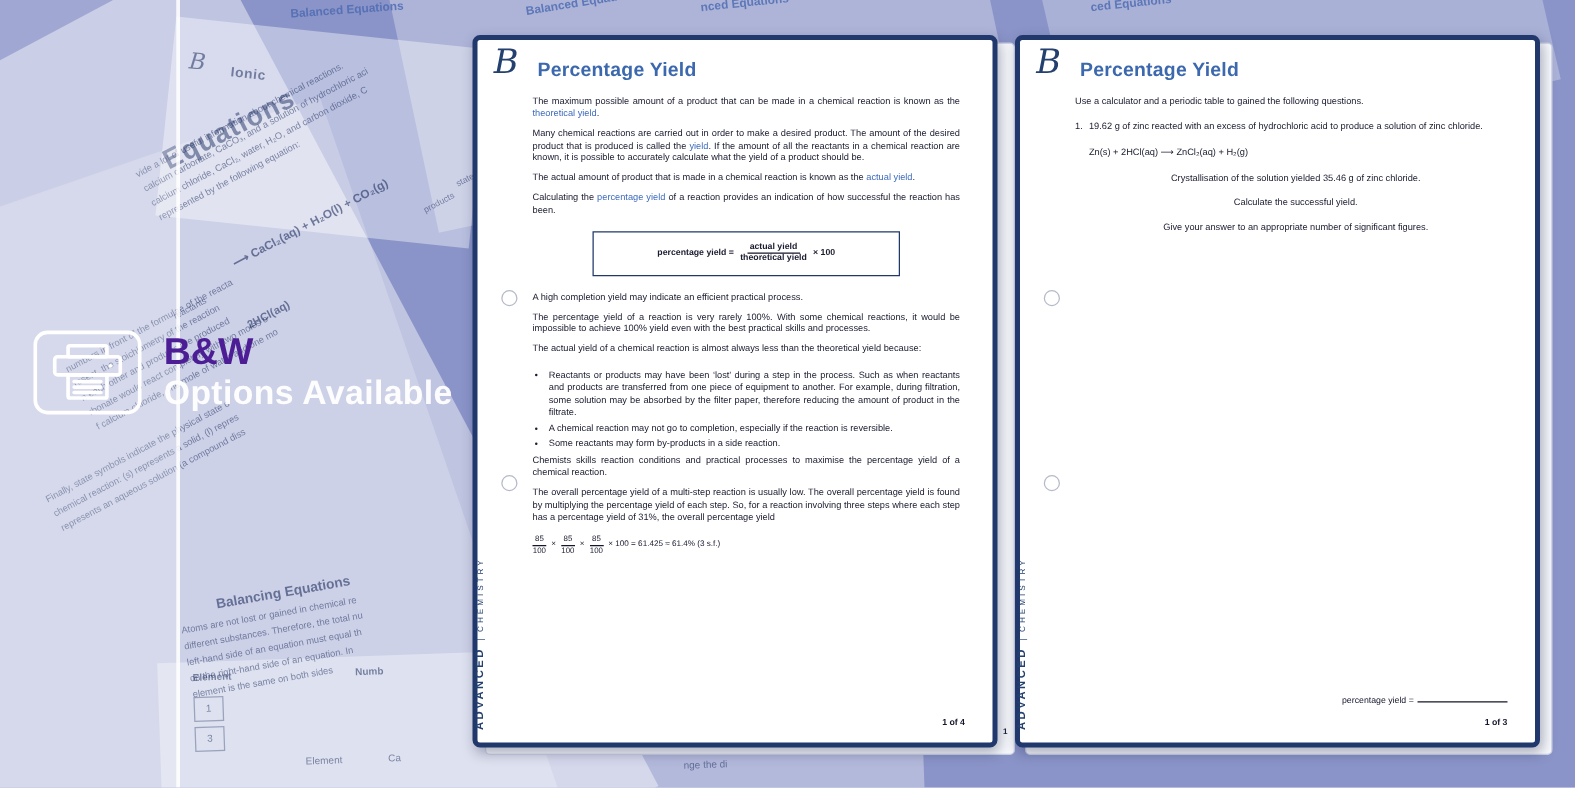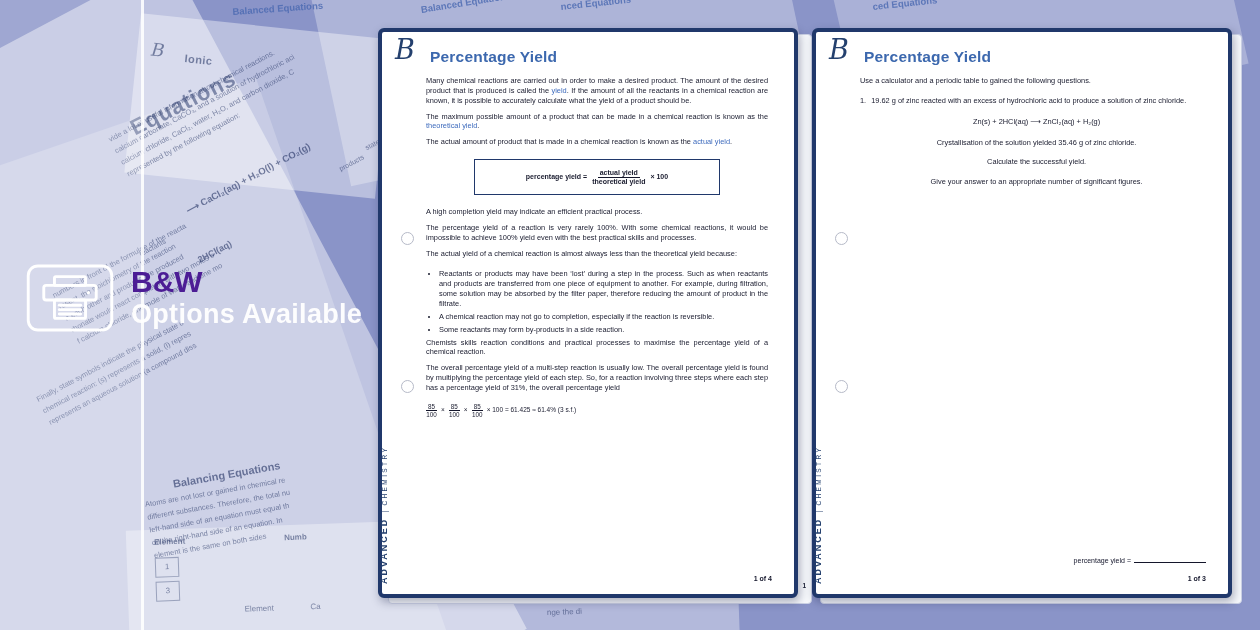--- a/index.html
+++ b/index.html
@@ -84,21 +84,21 @@
   ul.blist{list-style:disc;margin:11px 0 0 0;padding-left:13px;}
   ul.blist li{margin-bottom:3px;text-align:justify;}
   .calc-row{margin-top:10px;display:flex;align-items:center;gap:4px;font-size:6.5px;text-align:left;}
   .calc-row .frac{font-size:6.3px;}
 
   .c2{text-align:left;}
   .qrow{display:flex;gap:5px;margin-top:10px;}
   .qnum{flex:0 0 auto;}
   .qbody{flex:1;}
   .just{text-align:justify;}
-  .equation{text-align:center;margin:11px 0 11px 0 !important;}
+  .equation{margin:11px 0 11px 0 !important;}
   .qline{margin-bottom:10px !important;text-align:center;}
   .answer{position:absolute;right:22px;bottom:30px;font-size:7px;color:#14162b;}
   .answer .blank{display:inline-block;width:72px;border-bottom:.8px solid #14162b;height:7px;margin-left:3px;}
 </style>
 </head>
 <body>
 
 <div class="canvas">
 
   <div>
@@ -192,23 +192,24 @@
   </div>
   <div class="behind behind2"></div>
 
   <div class="sheet sheet1">
     <div class="logo">B</div>
     <div class="title">Percentage Yield</div>
     <div class="hole h1"></div>
     <div class="hole h2"></div>
 
     <div class="content">
+      <p><span>The maximum possible amount of a product that can be made in a chemical reaction is known as the </span><span class="hl">theoretical yield</span><span>.</span></p>
       <p><span>Many chemical reactions are carried out in order to make a desired product. The amount of the desired product that is produced is called the </span><span class="hl">yield</span><span>. If the amount of all the reactants in a chemical reaction are known, it is possible to accurately calculate what the yield of a product should be.</span></p>
-      <p><span>The maximum possible amount of a product that can be made in a chemical reaction is known as the </span><span class="hl">theoretical yield</span><span>.</span></p>
       <p><span>The actual amount of product that is made in a chemical reaction is known as the </span><span class="hl">actual yield</span><span>.</span></p>
+      <p><span>Calculating the </span><span class="hl">percentage yield</span><span> of a reaction provides an indication of how successful the reaction has been.</span></p>
 
       <div class="formula-box">
         <span>percentage yield =</span>
         <span class="frac">
             <span class="num">actual yield</span>
             <span class="den">theoretical yield</span>
           </span>
         <span>× 100</span>
       </div>
 

